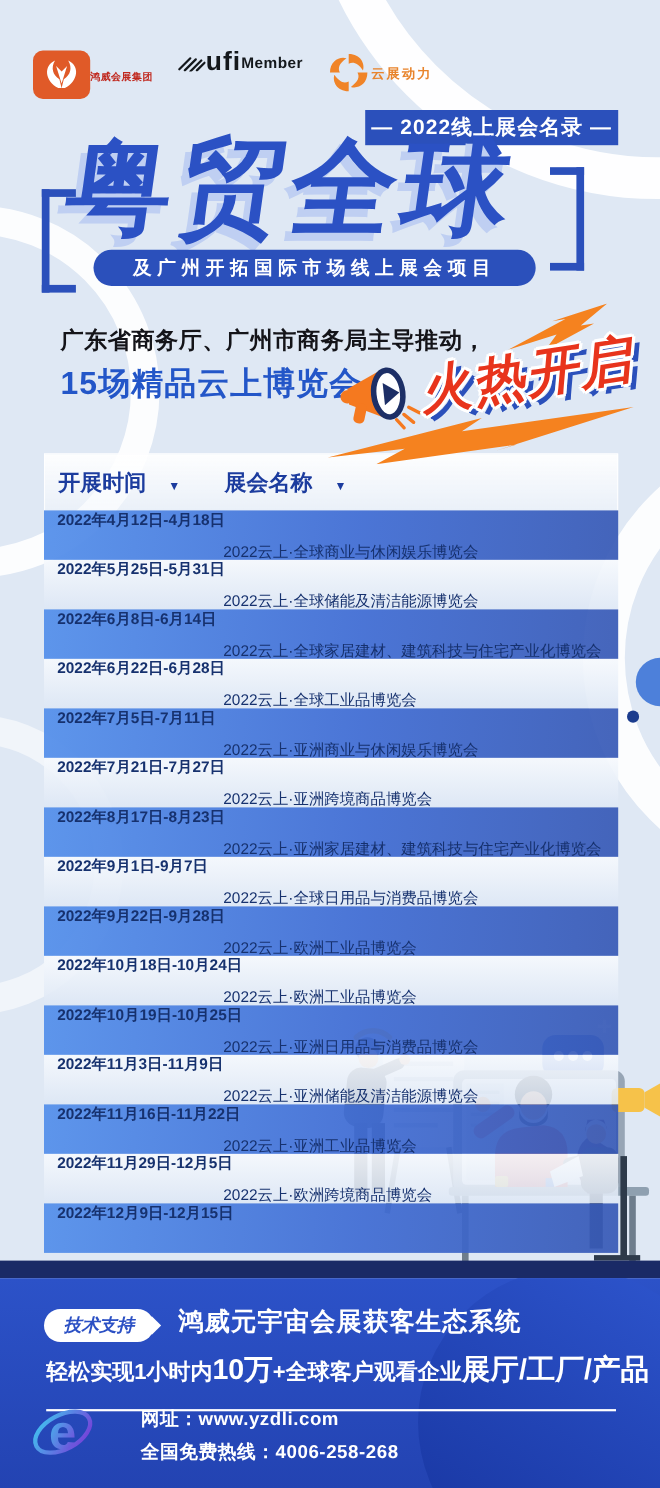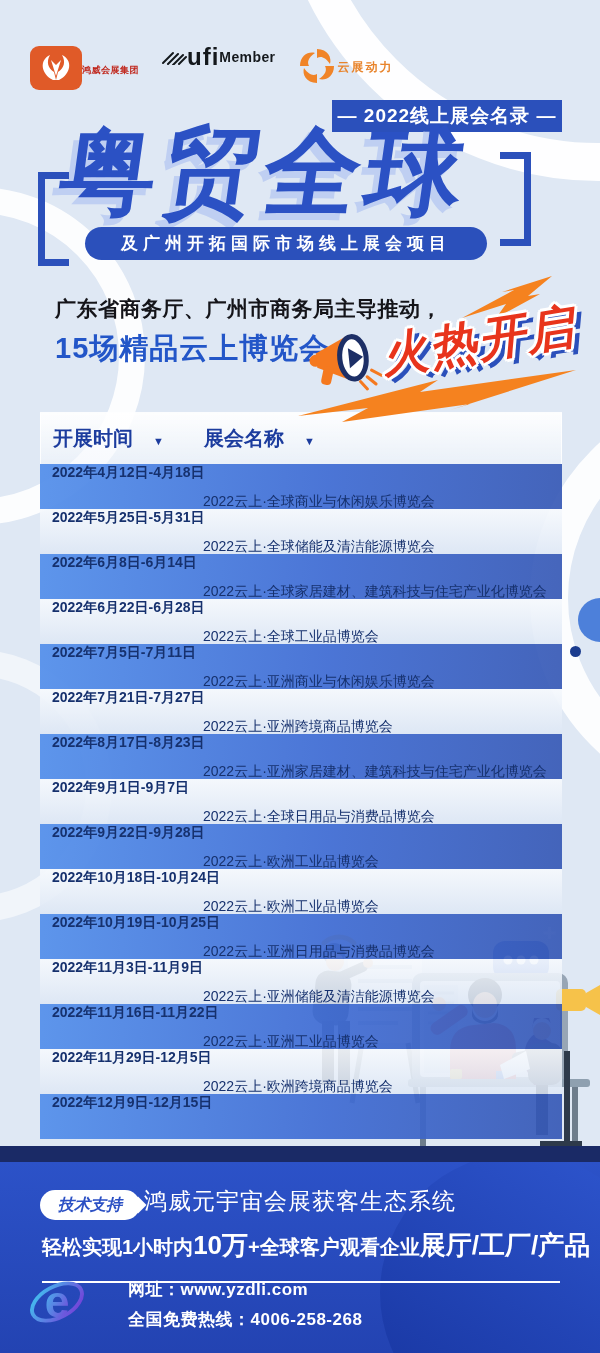--- a/index.html
+++ b/index.html
@@ -66,21 +66,21 @@
 
   
   #strip{position:absolute;left:0;top:1146px;width:600px;height:16px;background:#1a2a66;z-index:4;}
   #footer{position:absolute;left:0;top:1162px;width:600px;height:191px;background:linear-gradient(180deg,#2c52c8,#2343b2);z-index:4;overflow:hidden;}
   #footer-circle{position:absolute;right:-60px;bottom:-80px;width:280px;height:280px;border-radius:50%;
                  background:linear-gradient(210deg,#2f57d0,#16339d);}
   #tech-badge{position:absolute;left:40px;top:28px;width:100px;height:30px;background:#fff;border-radius:15px;
               display:flex;align-items:center;justify-content:center;font-style:italic;font-weight:900;
               font-size:16px;color:#2b50c4;}
   #tech-badge::after{content:"";position:absolute;right:-4px;top:9px;width:12px;height:12px;background:#fff;transform:rotate(45deg);}
-  #tech-title{position:absolute;left:144px;top:24px;font-size:23px;font-weight:400;color:#fff;letter-spacing:1px;white-space:nowrap;}
+  #tech-title{position:absolute;left:162px;top:24px;font-size:23px;font-weight:700;color:#fff;letter-spacing:1px;white-space:nowrap;}
   #promo{position:absolute;left:42px;top:66px;width:518px;color:#fff;border-bottom:2px solid #fff;
          padding-bottom:18px;white-space:nowrap;}
   #promo .p{font-size:20px;font-weight:bold;}
   #promo .b{font-size:26px;font-weight:900;}
   #elogo{position:absolute;left:28px;top:112px;width:58px;height:56px;}
   #contact{position:absolute;left:128px;top:116px;color:#fff;font-weight:bold;}
   .contact-line{font-size:17px;letter-spacing:.5px;margin-bottom:7px;white-space:nowrap;}
 </style>
 </head>
 <body>

